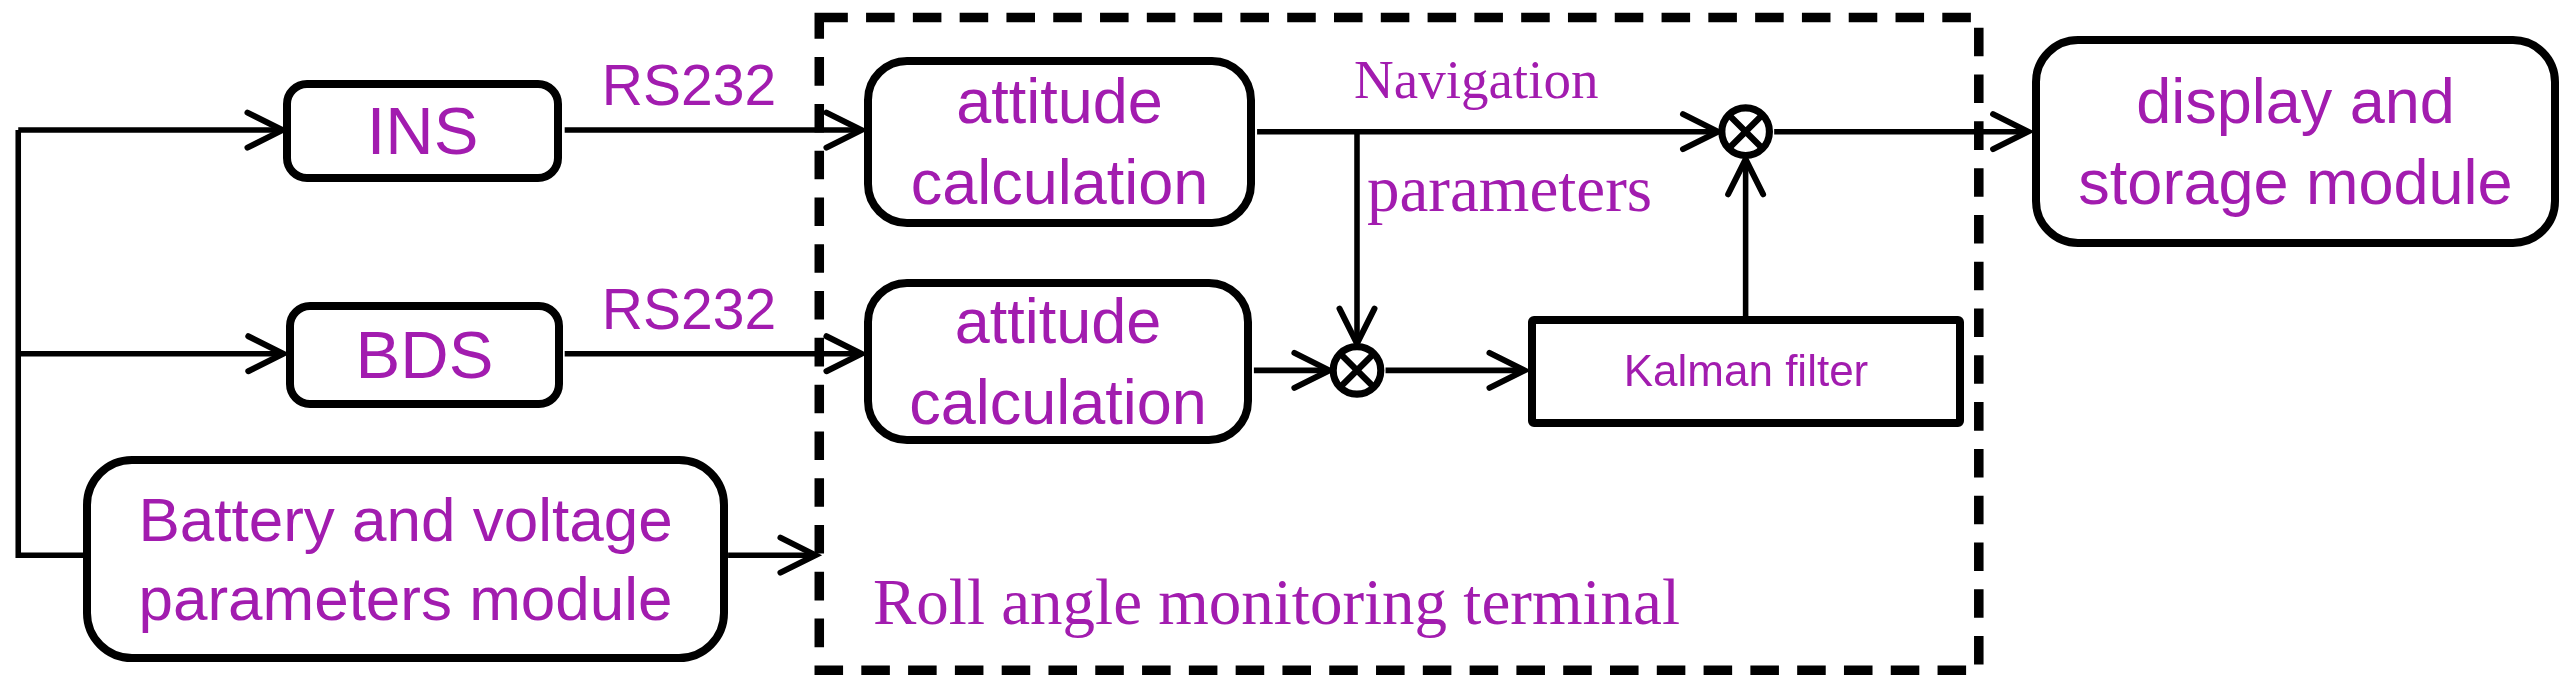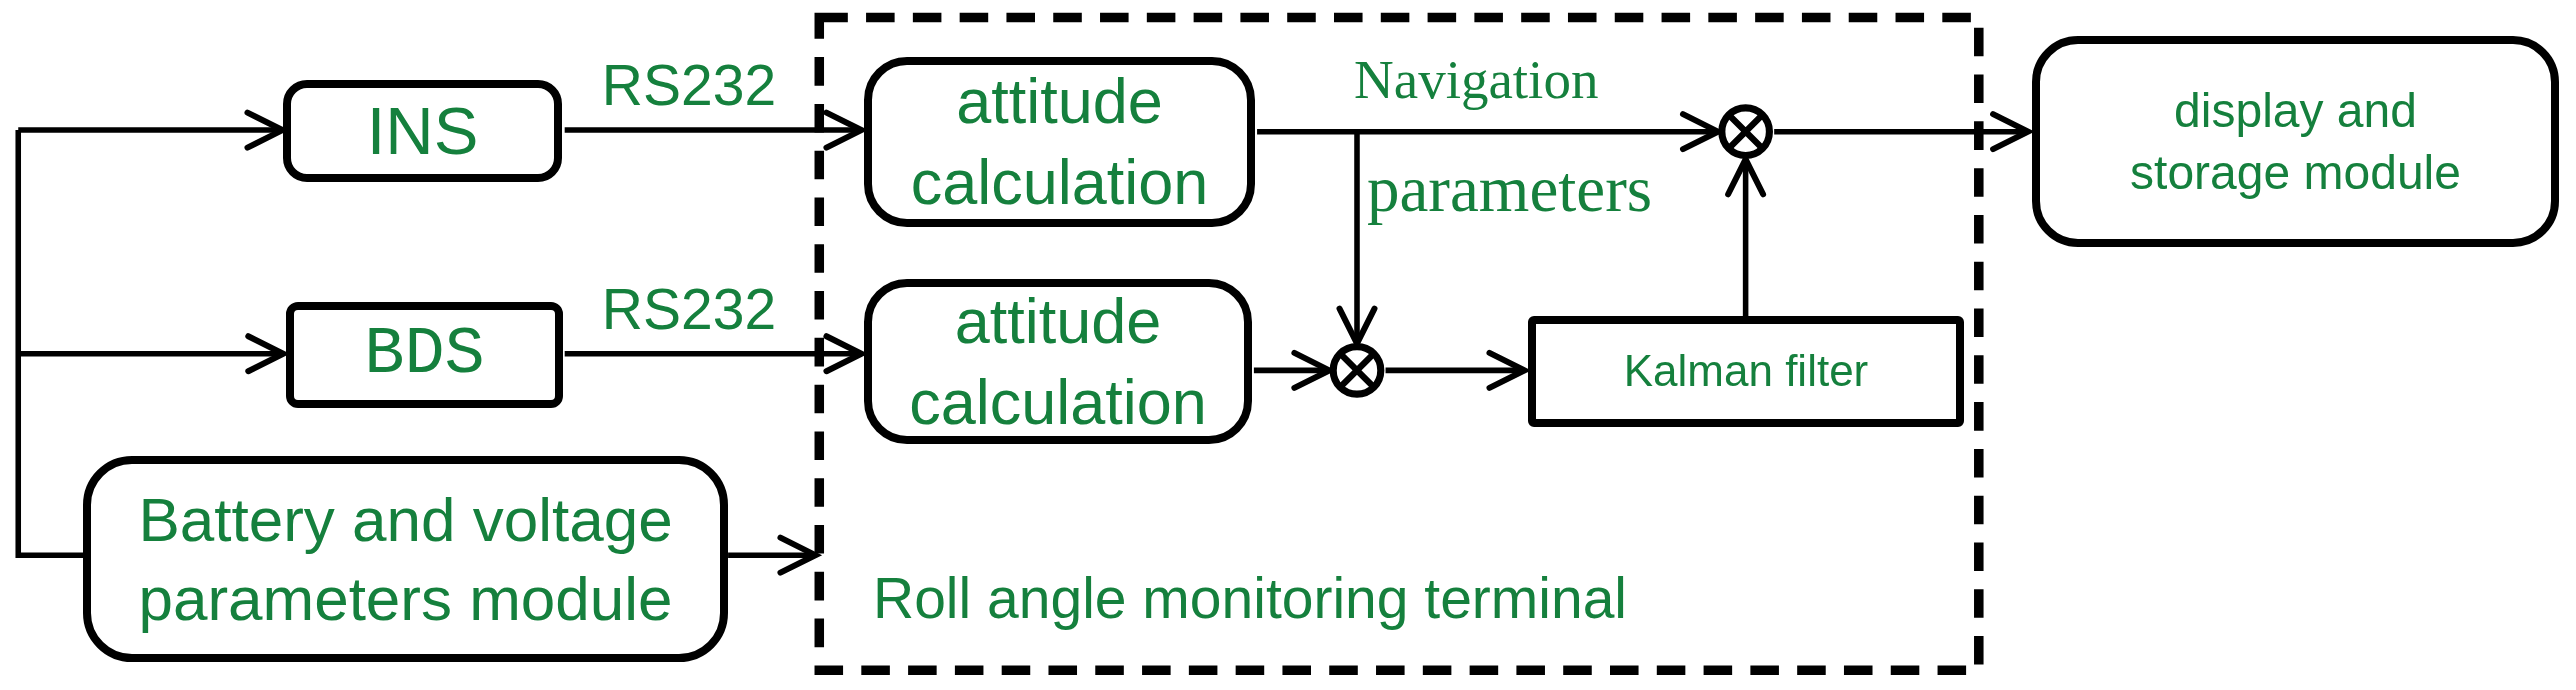--- a/index.html
+++ b/index.html
@@ -1,17 +1,17 @@
 <!DOCTYPE html>
 <html style="font-size:12.7px"><head>
 <meta charset="utf-8">
 <style>
   html,body{margin:0;padding:0;background:#fff;}
   .stage{position:relative;width:2576px;height:690px;background:#fff;overflow:hidden;
-         font-family:"Liberation Sans",sans-serif;color:#15803d;}
+         font-family:"Liberation Sans",sans-serif;color:#a21caf;}
   .stage svg{position:absolute;left:0;top:0;}
   .node{position:absolute;background:#fff;border:8px solid #000;box-sizing:border-box;
         display:flex;flex-direction:column;align-items:center;justify-content:center;
         text-align:center;white-space:nowrap;line-height:1.28;}
   .lbl{position:absolute;white-space:nowrap;}
   .serif{font-family:"Liberation Serif",serif;}
   .node span{display:block;}
 </style>
 </head>
 <body>
@@ -49,21 +49,21 @@
     <g>
       <circle cx="1710" cy="467" r="30" fill="#fff" stroke="#000" stroke-width="9"></circle>
       <path d="M1689 446 L1731 488 M1731 446 L1689 488" stroke="#000" stroke-width="8" fill="none"></path>
     </g>
   </svg>
 
   <div class="node" style="left:283px;top:80px;width:279px;height:102px;border-radius:24px;font-size:67px;">
     <span>INS</span>
   </div>
 
-  <div class="node" style="left:286px;top:302px;width:277px;height:106px;border-radius:12px;font-size:67px;font-family:Liberation Mono, monospace;">
+  <div class="node" style="left:286px;top:302px;width:277px;height:106px;border-radius:24px;font-size:67px;">
     <span>BDS</span>
   </div>
 
   <div class="node" style="left:83px;top:456px;width:645px;height:206px;border-radius:49px;font-size:62px;text-align:center;">
     <span>Battery and voltage</span>
     <span>parameters module</span>
   </div>
 
   <div class="node" style="left:864px;top:57px;width:391px;height:170px;border-radius:43px;font-size:63px;">
     <span>attitude</span>
@@ -72,28 +72,28 @@
 
   <div class="node" style="left:864px;top:279px;width:388px;height:165px;border-radius:43px;font-size:63px;">
     <span>attitude</span>
     <span>calculation</span>
   </div>
 
   <div class="node" style="left:1528px;top:316px;width:436px;height:111px;border-radius:6px;font-size:44px;">
     <span>Kalman filter</span>
   </div>
 
-  <div class="node" style="left:2032px;top:36px;width:527px;height:211px;border-radius:46px;font-size:48px;text-align:center;">
+  <div class="node" style="left:2032px;top:36px;width:527px;height:211px;border-radius:46px;font-size:63px;text-align:center;">
     <span>display and</span>
     <span>storage module</span>
   </div>
 
   <div class="lbl" style="left:589px;top:52px;width:200px;text-align:center;font-size:57px;">RS232</div>
 
   <div class="lbl" style="left:589px;top:276px;width:200px;text-align:center;font-size:57px;">RS232</div>
 
   <div class="lbl serif" style="left:1354px;top:48px;font-size:55px;">Navigation</div>
   <div class="lbl serif" style="left:1367px;top:140px;font-size:65px;margin-top:12px;">parameters</div>
 
-  <div class="lbl" style="left:873px;top:565px;font-size:57px;">Roll angle monitoring terminal</div>
+  <div class="lbl" style="left:873px;top:565px;font-size:65px;font-family:Liberation Serif, serif;">Roll angle monitoring terminal</div>
 
 </div>
 
 
 </body></html>

